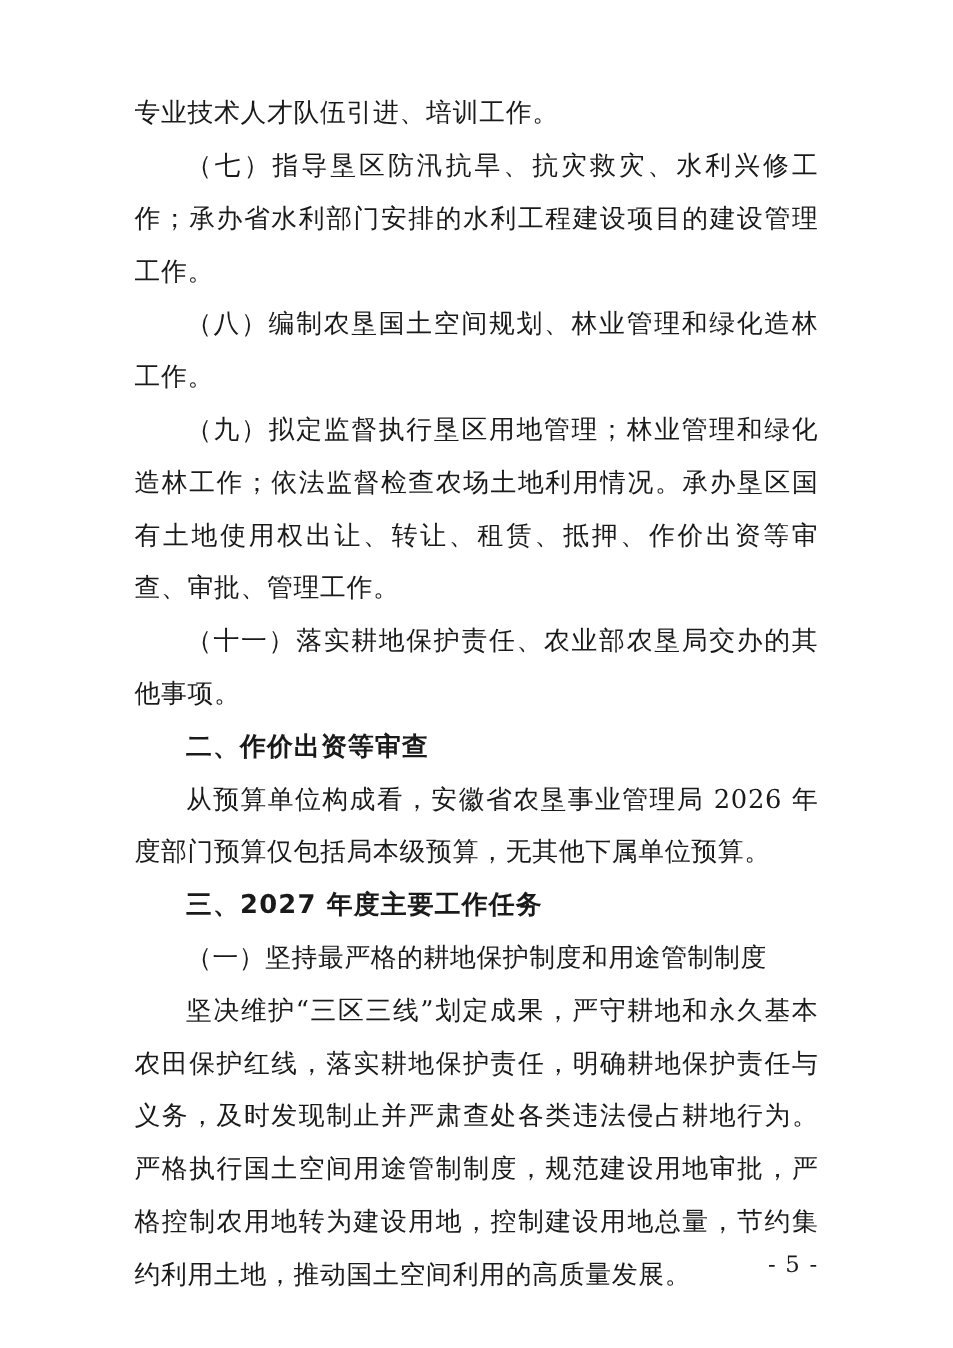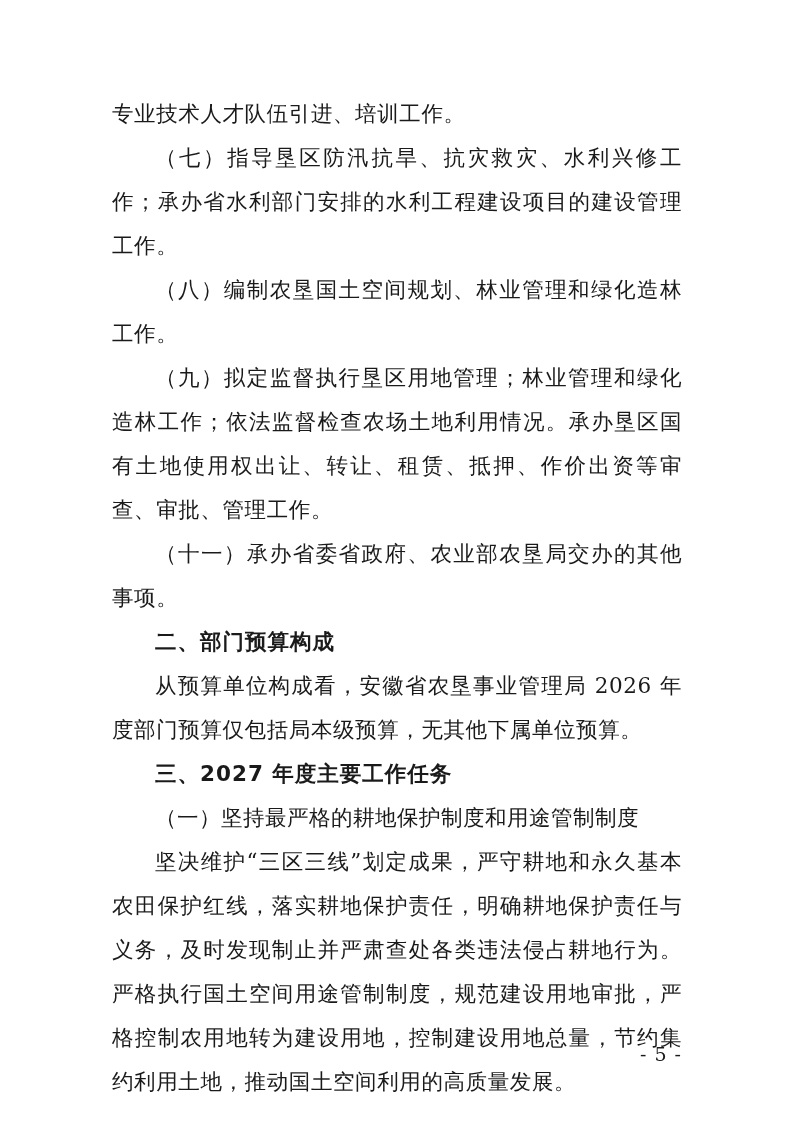--- a/index.html
+++ b/index.html
@@ -15,21 +15,21 @@
     position: relative;
     overflow: hidden;
   }
   .page {
     position: absolute;
     top: 0;
     left: 0;
     width: 794px;
     height: 1123px;
     box-sizing: border-box;
-    padding: 92px 112px 60px 112px;
+    padding: 73px 112px 60px 112px;
   }
   .doc-body {
     font-size: 21.5px;
     line-height: 44px;
     letter-spacing: 0.6px;
     text-align: justify;
     text-justify: inter-ideograph;
   }
   p {
     margin: 0;
@@ -65,22 +65,22 @@
 </style>
 </head>
 <body>
 
 <div class="page">
   <div class="doc-body">
     <p class="para-noindent">专业技术人才队伍引进、培训工作。</p>
     <p class="para">（七）指导垦区防汛抗旱、抗灾救灾、水利兴修工作；承办省水利部门安排的水利工程建设项目的建设管理工作。</p>
     <p class="para">（八）编制农垦国土空间规划、林业管理和绿化造林工作。</p>
     <p class="para">（九）拟定监督执行垦区用地管理；林业管理和绿化造林工作；依法监督检查农场土地利用情况。承办垦区国有土地使用权出让、转让、租赁、抵押、作价出资等审查、审批、管理工作。</p>
-    <p class="para">（十一）承办省委省政府、农业部农垦局交办的其他事项。</p>
-    <p class="heading">二、部门预算构成</p>
+    <p class="para">（十一）落实耕地保护责任、农业部农垦局交办的其他事项。</p>
+    <p class="heading">二、作价出资等审查</p>
     <p class="para">从预算单位构成看，安徽省农垦事业管理局 2026 年度部门预算仅包括局本级预算，无其他下属单位预算。</p>
     <p class="heading">三、2027 年度主要工作任务</p>
     <p class="subheading">（一）坚持最严格的耕地保护制度和用途管制制度</p>
     <p class="para">坚决维护“三区三线”划定成果，严守耕地和永久基本农田保护红线，落实耕地保护责任，明确耕地保护责任与义务，及时发现制止并严肃查处各类违法侵占耕地行为。严格执行国土空间用途管制制度，规范建设用地审批，严格控制农用地转为建设用地，控制建设用地总量，节约集约利用土地，推动国土空间利用的高质量发展。</p>
 
   </div>
   <div class="page-number">- 5 -</div>
 </div>
 
 </body></html>

